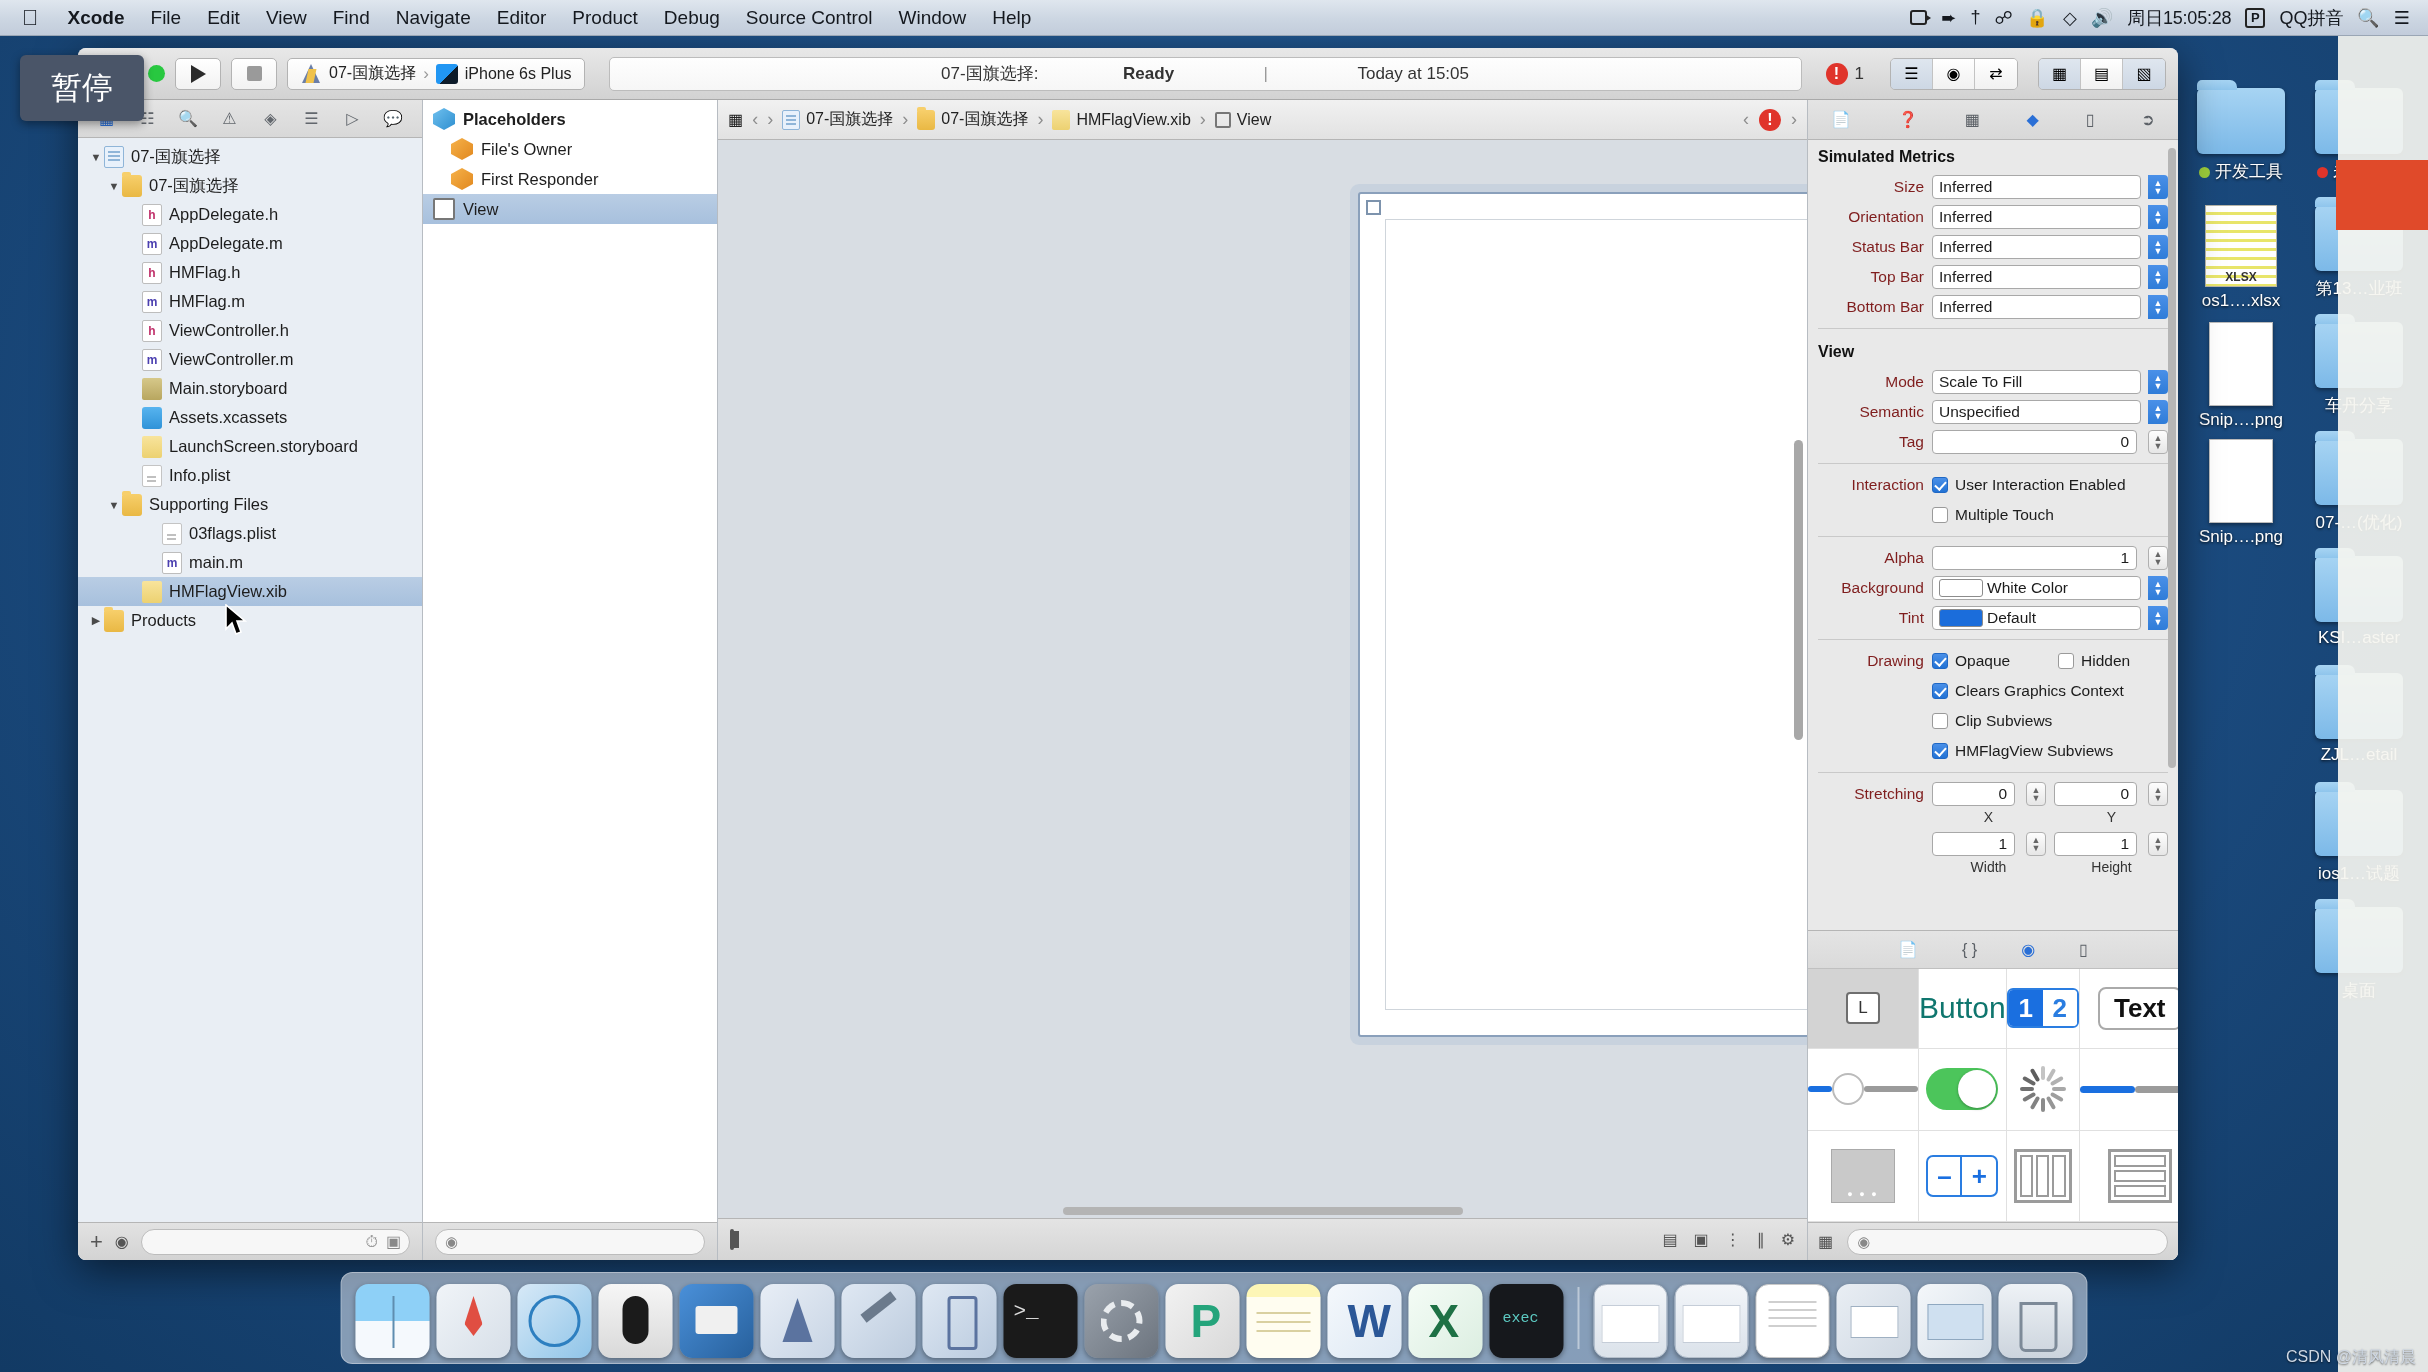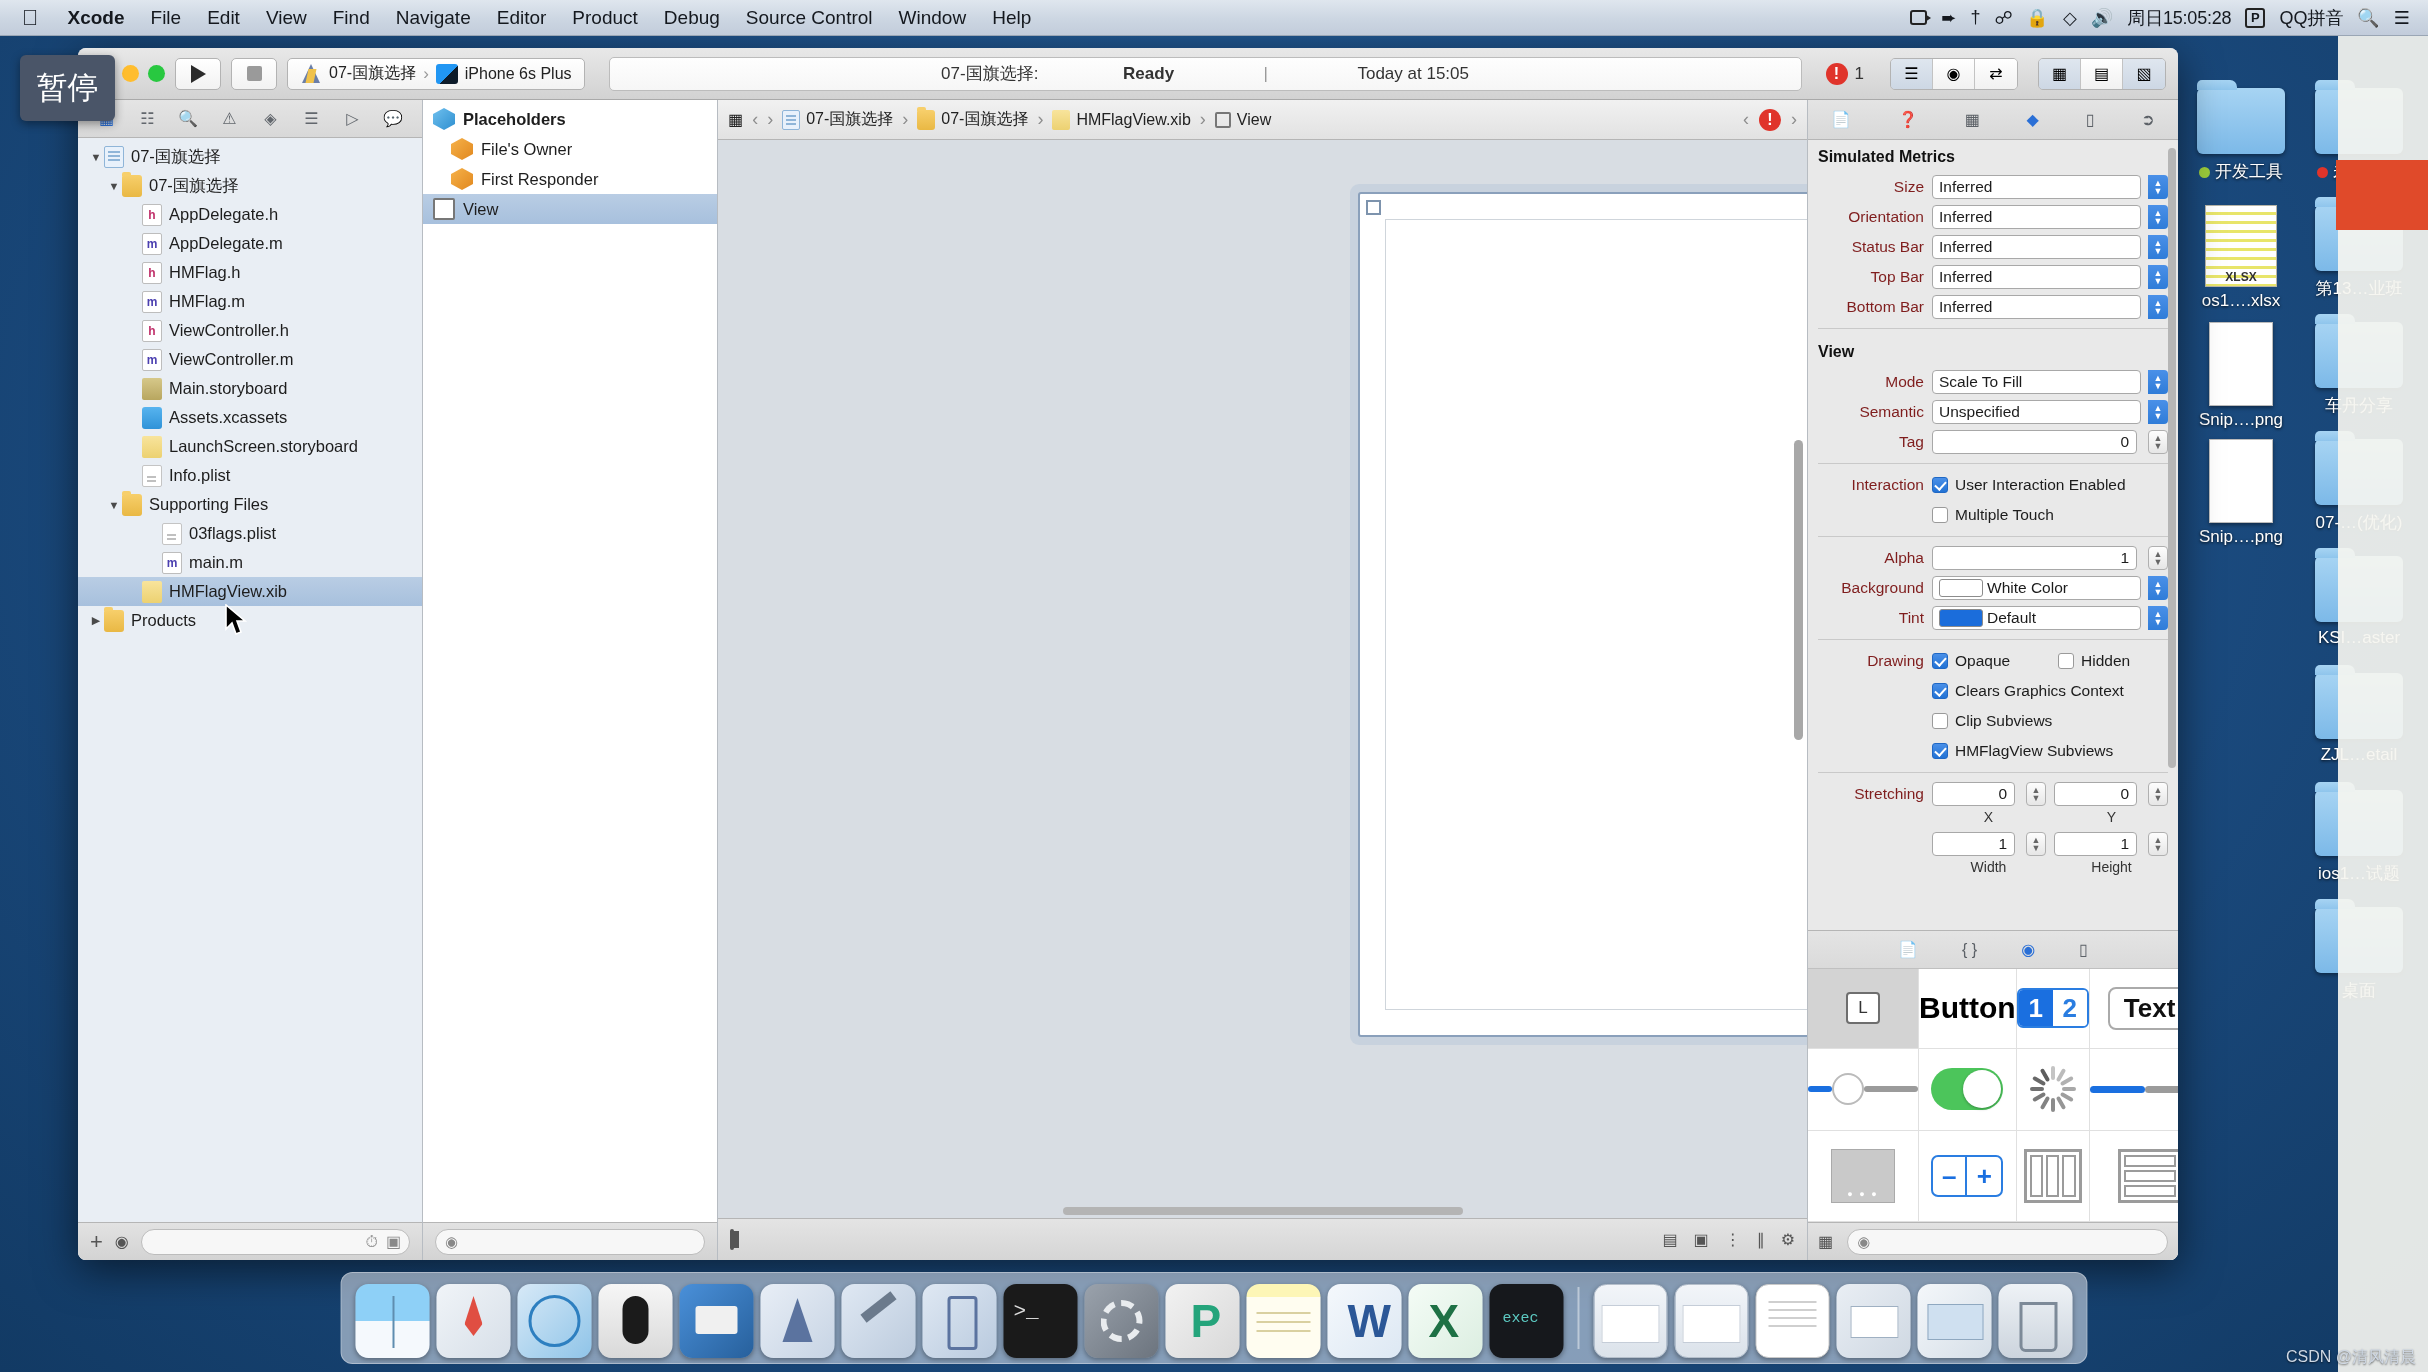--- a/index.html
+++ b/index.html
@@ -213,21 +213,21 @@
   #lib-grid{flex:1;display:grid;grid-template-columns:repeat(4,1fr);background:#fff;}
   .lcell{border-right:1px solid #e0e0e0;border-bottom:1px solid #e0e0e0;display:flex;align-items:center;justify-content:center;}
   .lcell.selcell{background:#d3d3d3;}
   #lib-foot{height:38px;display:flex;align-items:center;gap:14px;padding:0 10px;
       background:linear-gradient(180deg,#e2e2e2,#d3d3d3);border-top:1px solid #b5b5b5;color:#555;}
   #lib-foot .filter{flex:1;height:26px;border:1px solid #bcbcbc;border-radius:13px;background:#f7f7f7;
       display:flex;align-items:center;padding:0 9px;color:#888;font-size:15px;}
 
   
   .g-label{width:34px;height:32px;border:2px solid #6e6e6e;border-radius:4px;display:flex;align-items:center;justify-content:center;font-size:17px;color:#333;background:#fff;}
-  .g-button{color:#000000;font-size:30px;font-weight:700;}
+  .g-button{color:#0f766e;font-size:30px;font-weight:400;}
   .g-seg{display:flex;border:2px solid #2a7de1;border-radius:6px;overflow:hidden;height:40px;}
   .g-seg span{width:34px;display:flex;align-items:center;justify-content:center;font-size:26px;font-weight:bold;}
   .g-seg .a{background:#1a6fe0;color:#fff;} .g-seg .b{background:#fff;color:#2a7de1;}
   .g-text{border:2px solid #aaa;border-radius:8px;padding:4px 14px;font-size:26px;font-weight:bold;color:#111;background:#fff;}
   .g-slider{display:flex;align-items:center;width:110px;}
   .g-slider .l{height:6px;width:24px;background:#1a6fe0;border-radius:3px;}
   .g-slider .k{width:32px;height:32px;border:2px solid #bbb;border-radius:50%;background:#fff;}
   .g-slider .r{height:6px;flex:1;background:#9b9b9b;border-radius:3px;}
   .g-switch{width:72px;height:42px;border-radius:21px;background:#4cc55b;position:relative;}
   .g-switch:after{content:"";position:absolute;right:2px;top:2px;width:38px;height:38px;border-radius:50%;background:#fff;box-shadow:0 1px 3px rgba(0,0,0,.3);}
@@ -241,21 +241,21 @@
   .g-step{display:flex;border:2px solid #2a7de1;border-radius:7px;overflow:hidden;background:#fff;}
   .g-step span{width:34px;height:38px;display:flex;align-items:center;justify-content:center;font-size:26px;color:#1a6fe0;font-weight:bold;}
   .g-step span:first-child{border-right:2px solid #2a7de1;}
   .g-hstack{width:58px;height:54px;border:3px solid #9b9b9b;display:flex;gap:3px;padding:3px;background:#fff;}
   .g-hstack i{flex:1;border:2px solid #9b9b9b;}
   .g-vstack{width:64px;height:54px;border:3px solid #9b9b9b;display:flex;flex-direction:column;gap:3px;padding:3px;background:#fff;}
   .g-vstack i{flex:1;border:2px solid #9b9b9b;}
 
   
   #tooltip{
-    position:absolute;left:20px;top:55px;width:95px;height:66px;
+    position:absolute;left:20px;top:55px;width:124px;height:66px;
     background:#4a5568;border-radius:6px;display:flex;align-items:center;justify-content:center;
     color:#fff;font-size:31px;z-index:80;box-shadow:0 3px 10px rgba(0,0,0,.4);
   }
 
   
   #dock{
     position:absolute;left:50%;transform:translateX(-50%);bottom:8px;
     height:92px;padding:5px 14px;display:flex;align-items:flex-end;gap:7px;
     background:rgba(225,232,240,.55);border-radius:12px;border:1px solid rgba(255,255,255,.35);
     z-index:60;

